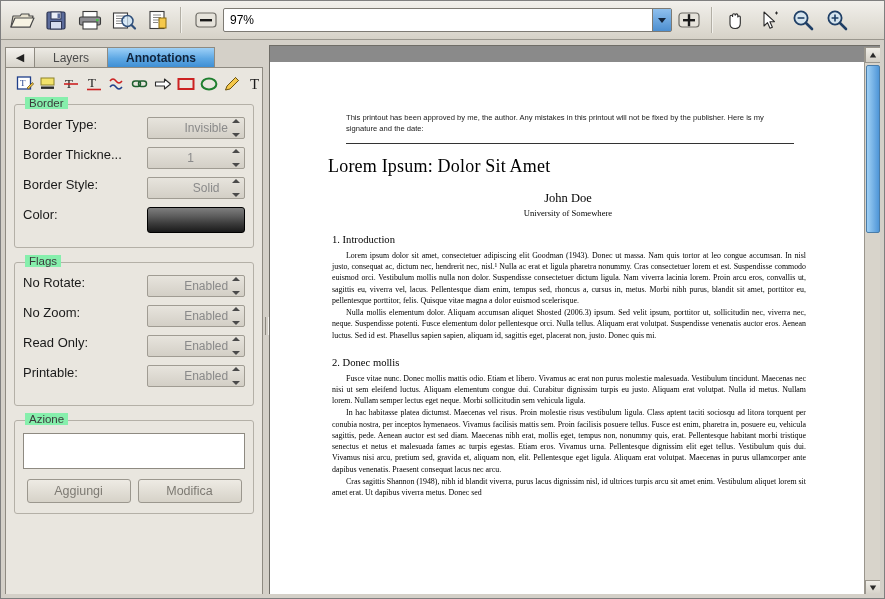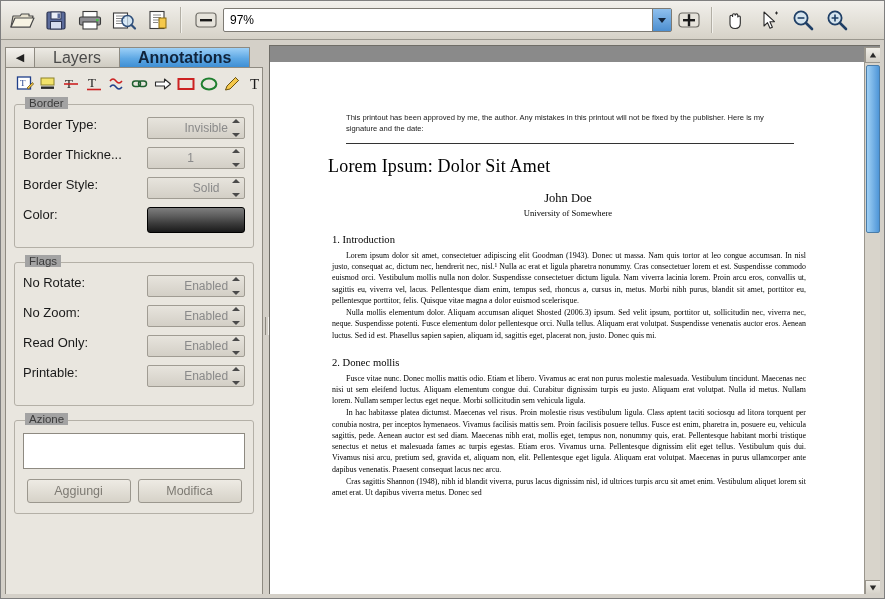--- a/index.html
+++ b/index.html
@@ -94,21 +94,21 @@
     width: 30px; height: 20px;
     background: linear-gradient(to bottom,#f4f2ee,#d8d4cb);
     border: 1px solid #8e8a81;
     border-bottom: none;
     display: flex; align-items: center; justify-content: center;
     box-sizing: border-box;
   }
   .tab {
     height: 20px;
     padding: 0 18px;
-    font-size: 16px;
+    font-size: 12px;
     display: flex; align-items: center; justify-content: center;
     border: 1px solid #8e8a81;
     border-bottom: none;
     border-left: none;
     box-sizing: border-box;
     color: #20202a;
   }
   .tab.inactive {
     background: linear-gradient(to bottom,#eceae4,#cfcbc1);
     color: #4a4a4a;
@@ -147,21 +147,21 @@
     position: relative;
     margin: 6px 8px 0 8px;
     border: 1px solid #b4b0a7;
     border-radius: 3px;
     padding: 12px 8px 10px 8px;
     box-sizing: border-box;
   }
   .group > .glabel {
     position: absolute;
     top: -8px; left: 10px;
-    background: #a3a3a3;
+    background: #86efac;
     padding: 0 4px;
     font-size: 11.5px;
     color: #3b3b3b;
   }
   .row {
     display: flex;
     align-items: flex-start;
     height: 28px;
     margin-bottom: 2px;
     gap: 20px;

